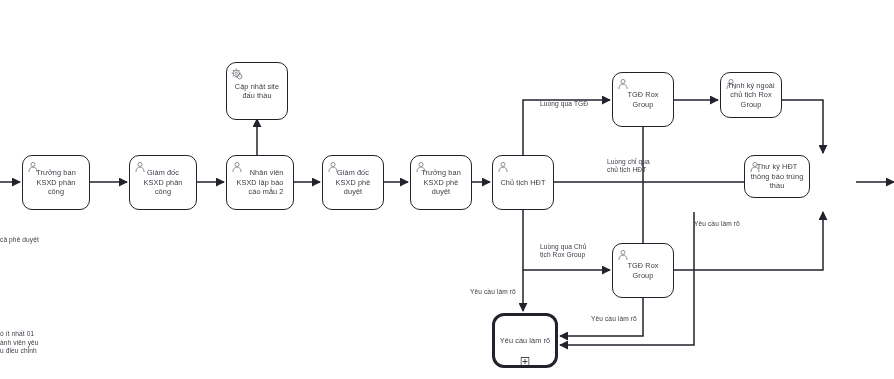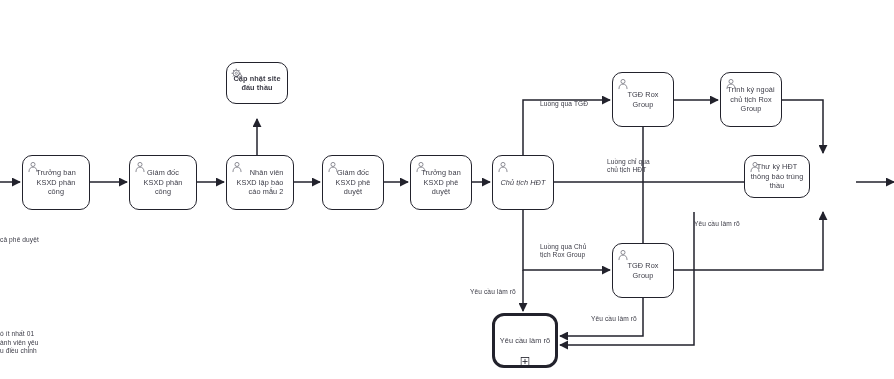--- a/index.html
+++ b/index.html
@@ -89,21 +89,21 @@
       </div>
       <div class="task" style="left: 226px; top: 155px; width: 68px; height: 55px; text-align: right;">
         <span class="taskicon"><svg viewBox="0 0 16 16" xmlns="http://www.w3.org/2000/svg">
             <circle cx="8" cy="4.6" r="2.7" fill="none" stroke="#50505c" stroke-width="1.2"></circle>
             <path d="M2.6 14.2 C2.6 9.9 5.1 8.2 8 8.2 C10.9 8.2 13.4 9.9 13.4 14.2" fill="none" stroke="#50505c" stroke-width="1.2" stroke-linecap="round"></path>
           </svg></span>
         <span class="label">Nhân viên
 KSXD lập báo
 cáo mẫu 2</span>
       </div>
-      <div class="task" style="left: 226px; top: 62px; width: 62px; height: 42px; font-weight: bold;">
+      <div class="task" style="left: 226px; top: 62px; width: 62px; height: 58px;">
         <span class="taskicon"><svg viewBox="0 0 16 16" xmlns="http://www.w3.org/2000/svg">
             <circle cx="7" cy="7" r="4.2" fill="none" stroke="#50505c" stroke-width="1.2"></circle>
             <circle cx="7" cy="7" r="1.5" fill="none" stroke="#50505c" stroke-width="1.1"></circle>
             <g stroke="#50505c" stroke-width="1.3" stroke-linecap="round">
               <path d="M7 1.3 V3"></path>
               <path d="M7 11 V12.7"></path>
               <path d="M1.3 7 H3"></path>
               <path d="M11 7 H12.7"></path>
               <path d="M3 3 L4.2 4.2"></path>
               <path d="M9.8 9.8 L11 11"></path>
@@ -126,36 +126,36 @@
       </div>
       <div class="task" style="left: 410px; top: 155px; width: 62px; height: 55px;">
         <span class="taskicon"><svg viewBox="0 0 16 16" xmlns="http://www.w3.org/2000/svg">
             <circle cx="8" cy="4.6" r="2.7" fill="none" stroke="#50505c" stroke-width="1.2"></circle>
             <path d="M2.6 14.2 C2.6 9.9 5.1 8.2 8 8.2 C10.9 8.2 13.4 9.9 13.4 14.2" fill="none" stroke="#50505c" stroke-width="1.2" stroke-linecap="round"></path>
           </svg></span>
         <span class="label">Trưởng ban
 KSXD phê
 duyệt</span>
       </div>
-      <div class="task" style="left: 492px; top: 155px; width: 62px; height: 55px; font-style: italic;">
+      <div class="task" style="left: 492px; top: 155px; width: 62px; height: 55px;">
         <span class="taskicon"><svg viewBox="0 0 16 16" xmlns="http://www.w3.org/2000/svg">
             <circle cx="8" cy="4.6" r="2.7" fill="none" stroke="#50505c" stroke-width="1.2"></circle>
             <path d="M2.6 14.2 C2.6 9.9 5.1 8.2 8 8.2 C10.9 8.2 13.4 9.9 13.4 14.2" fill="none" stroke="#50505c" stroke-width="1.2" stroke-linecap="round"></path>
           </svg></span>
         <span class="label">Chủ tịch HĐT</span>
       </div>
       <div class="task" style="left: 612px; top: 72px; width: 62px; height: 55px;">
         <span class="taskicon"><svg viewBox="0 0 16 16" xmlns="http://www.w3.org/2000/svg">
             <circle cx="8" cy="4.6" r="2.7" fill="none" stroke="#50505c" stroke-width="1.2"></circle>
             <path d="M2.6 14.2 C2.6 9.9 5.1 8.2 8 8.2 C10.9 8.2 13.4 9.9 13.4 14.2" fill="none" stroke="#50505c" stroke-width="1.2" stroke-linecap="round"></path>
           </svg></span>
         <span class="label">TGĐ Rox
 Group</span>
       </div>
-      <div class="task" style="left: 720px; top: 72px; width: 62px; height: 55px;">
+      <div class="task" style="left: 720px; top: 72px; width: 62px; height: 46px;">
         <span class="taskicon"><svg viewBox="0 0 16 16" xmlns="http://www.w3.org/2000/svg">
             <circle cx="8" cy="4.6" r="2.7" fill="none" stroke="#50505c" stroke-width="1.2"></circle>
             <path d="M2.6 14.2 C2.6 9.9 5.1 8.2 8 8.2 C10.9 8.2 13.4 9.9 13.4 14.2" fill="none" stroke="#50505c" stroke-width="1.2" stroke-linecap="round"></path>
           </svg></span>
         <span class="label">Trình ký ngoài
 chủ tịch Rox
 Group</span>
       </div>
       <div class="task" style="left: 744px; top: 155px; width: 66px; height: 43px;">
         <span class="taskicon"><svg viewBox="0 0 16 16" xmlns="http://www.w3.org/2000/svg">

